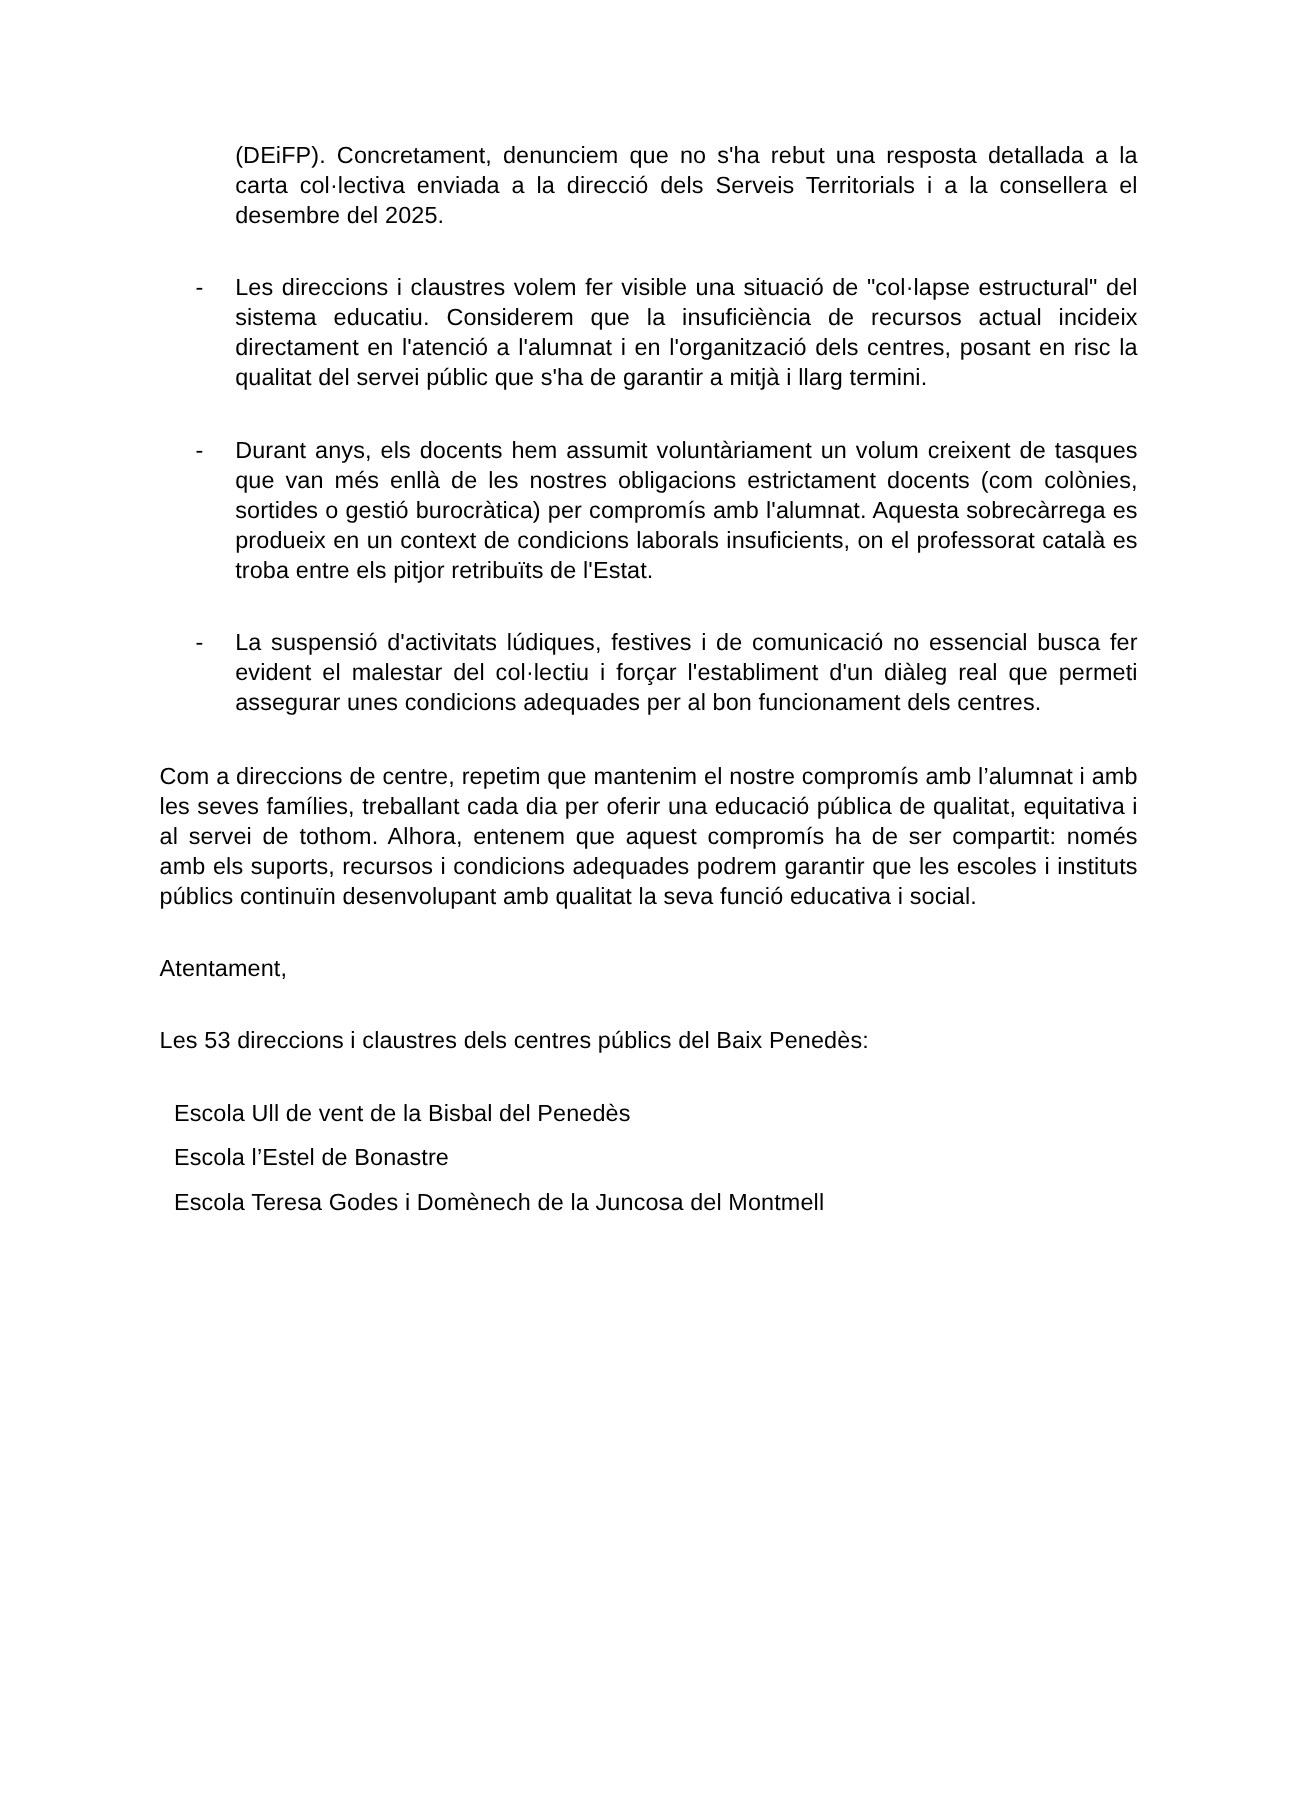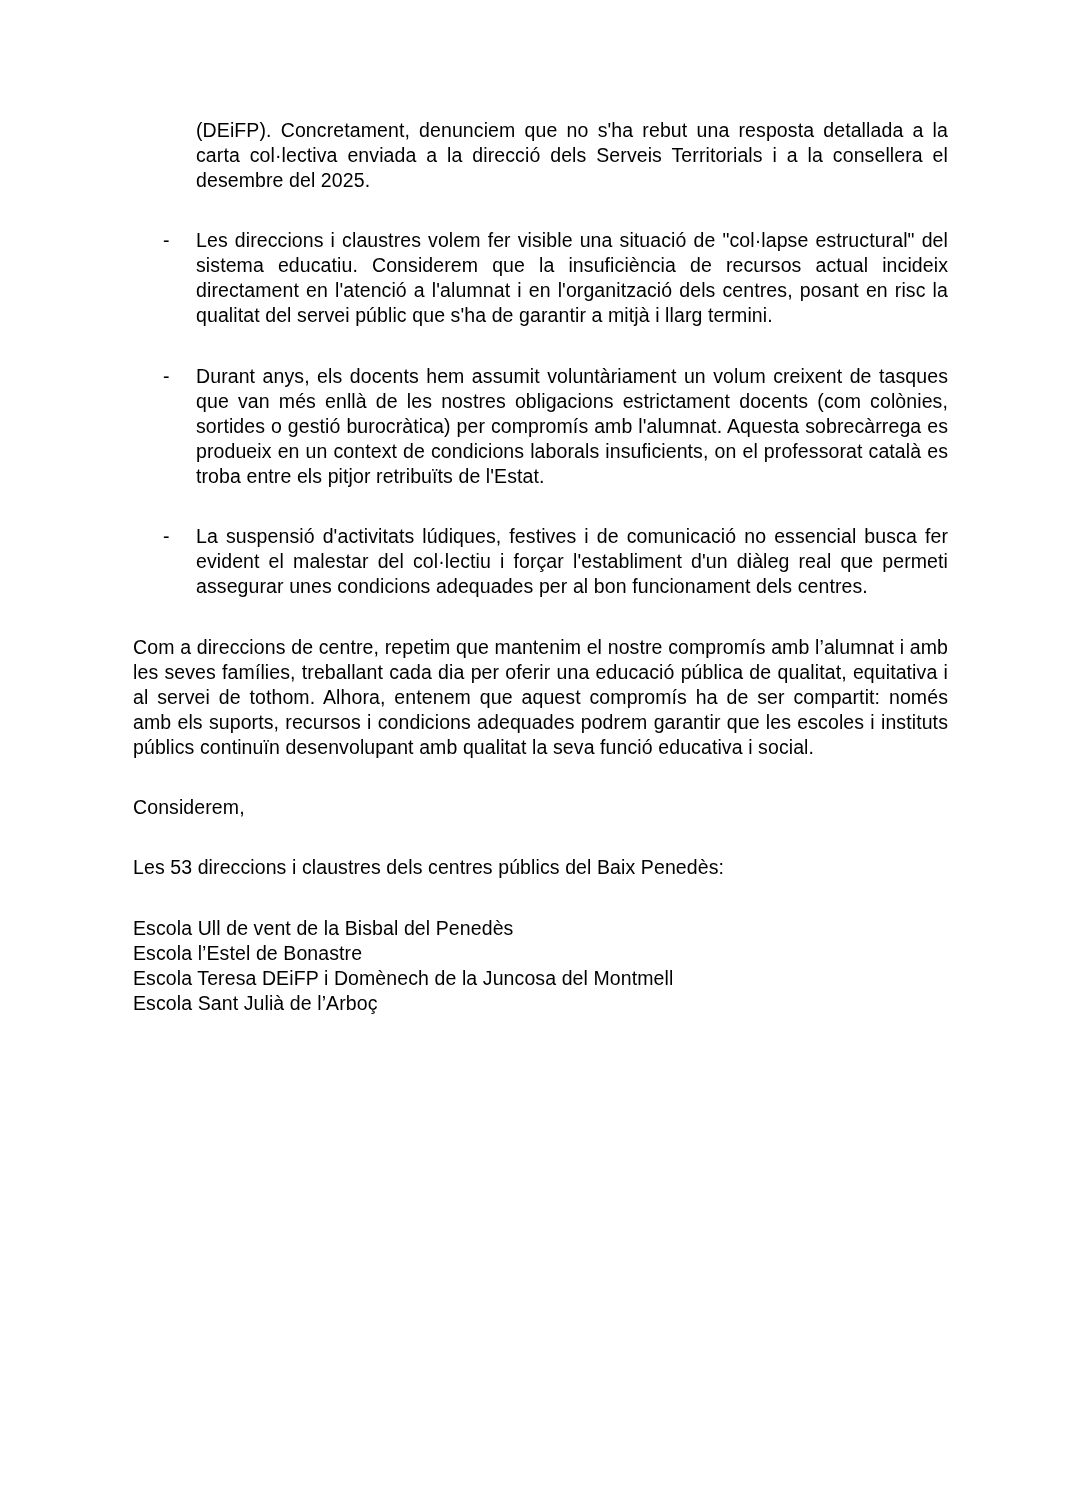--- a/index.html
+++ b/index.html
@@ -43,21 +43,21 @@
     left: 30px;
     top: 0;
   }
   .justified {
     text-align: justify;
   }
   .school-list {
     margin: 0;
   }
   .school-item {
-    margin: 0;
+    margin: 12px;
   }
 </style>
 </head>
 <body>
 
 <div class="page">
   <div class="content">
 
     <p class="para indented">(DEiFP). Concretament, denunciem que no s'ha rebut una resposta detallada a la carta col·lectiva enviada a la direcció dels Serveis Territorials i a la consellera el desembre del 2025.</p>
 
@@ -71,25 +71,24 @@
       <span>Durant anys, els docents hem assumit voluntàriament un volum creixent de tasques que van més enllà de les nostres obligacions estrictament docents (com colònies, sortides o gestió burocràtica) per compromís amb l'alumnat. Aquesta sobrecàrrega es produeix en un context de condicions laborals insuficients, on el professorat català es troba entre els pitjor retribuïts de l'Estat.</span>
     </div>
 
     <div class="bullet-item">
       <span class="bullet-dash">-</span>
       <span>La suspensió d'activitats lúdiques, festives i de comunicació no essencial busca fer evident el malestar del col·lectiu i forçar l'establiment d'un diàleg real que permeti assegurar unes condicions adequades per al bon funcionament dels centres.</span>
     </div>
 
     <p class="para justified">Com a direccions de centre, repetim que mantenim el nostre compromís amb l’alumnat i amb les seves famílies, treballant cada dia per oferir una educació pública de qualitat, equitativa i al servei de tothom. Alhora, entenem que aquest compromís ha de ser compartit: només amb els suports, recursos i condicions adequades podrem garantir que les escoles i instituts públics continuïn desenvolupant amb qualitat la seva funció educativa i social.</p>
 
-    <p class="para">Considerem,</p>
+    <p class="para">Atentament,</p>
 
     <p class="para">Les 53 direccions i claustres dels centres públics del Baix Penedès:</p>
 
     <div class="school-list">
       <p class="school-item">Escola Ull de vent de la Bisbal del Penedès</p>
       <p class="school-item">Escola l’Estel de Bonastre</p>
-      <p class="school-item">Escola Teresa DEiFP i Domènech de la Juncosa del Montmell</p>
-      <p class="school-item">Escola Sant Julià de l’Arboç</p>
+      <p class="school-item">Escola Teresa Godes i Domènech de la Juncosa del Montmell</p>
     </div>
 
   </div>
 </div>
 
 </body></html>

